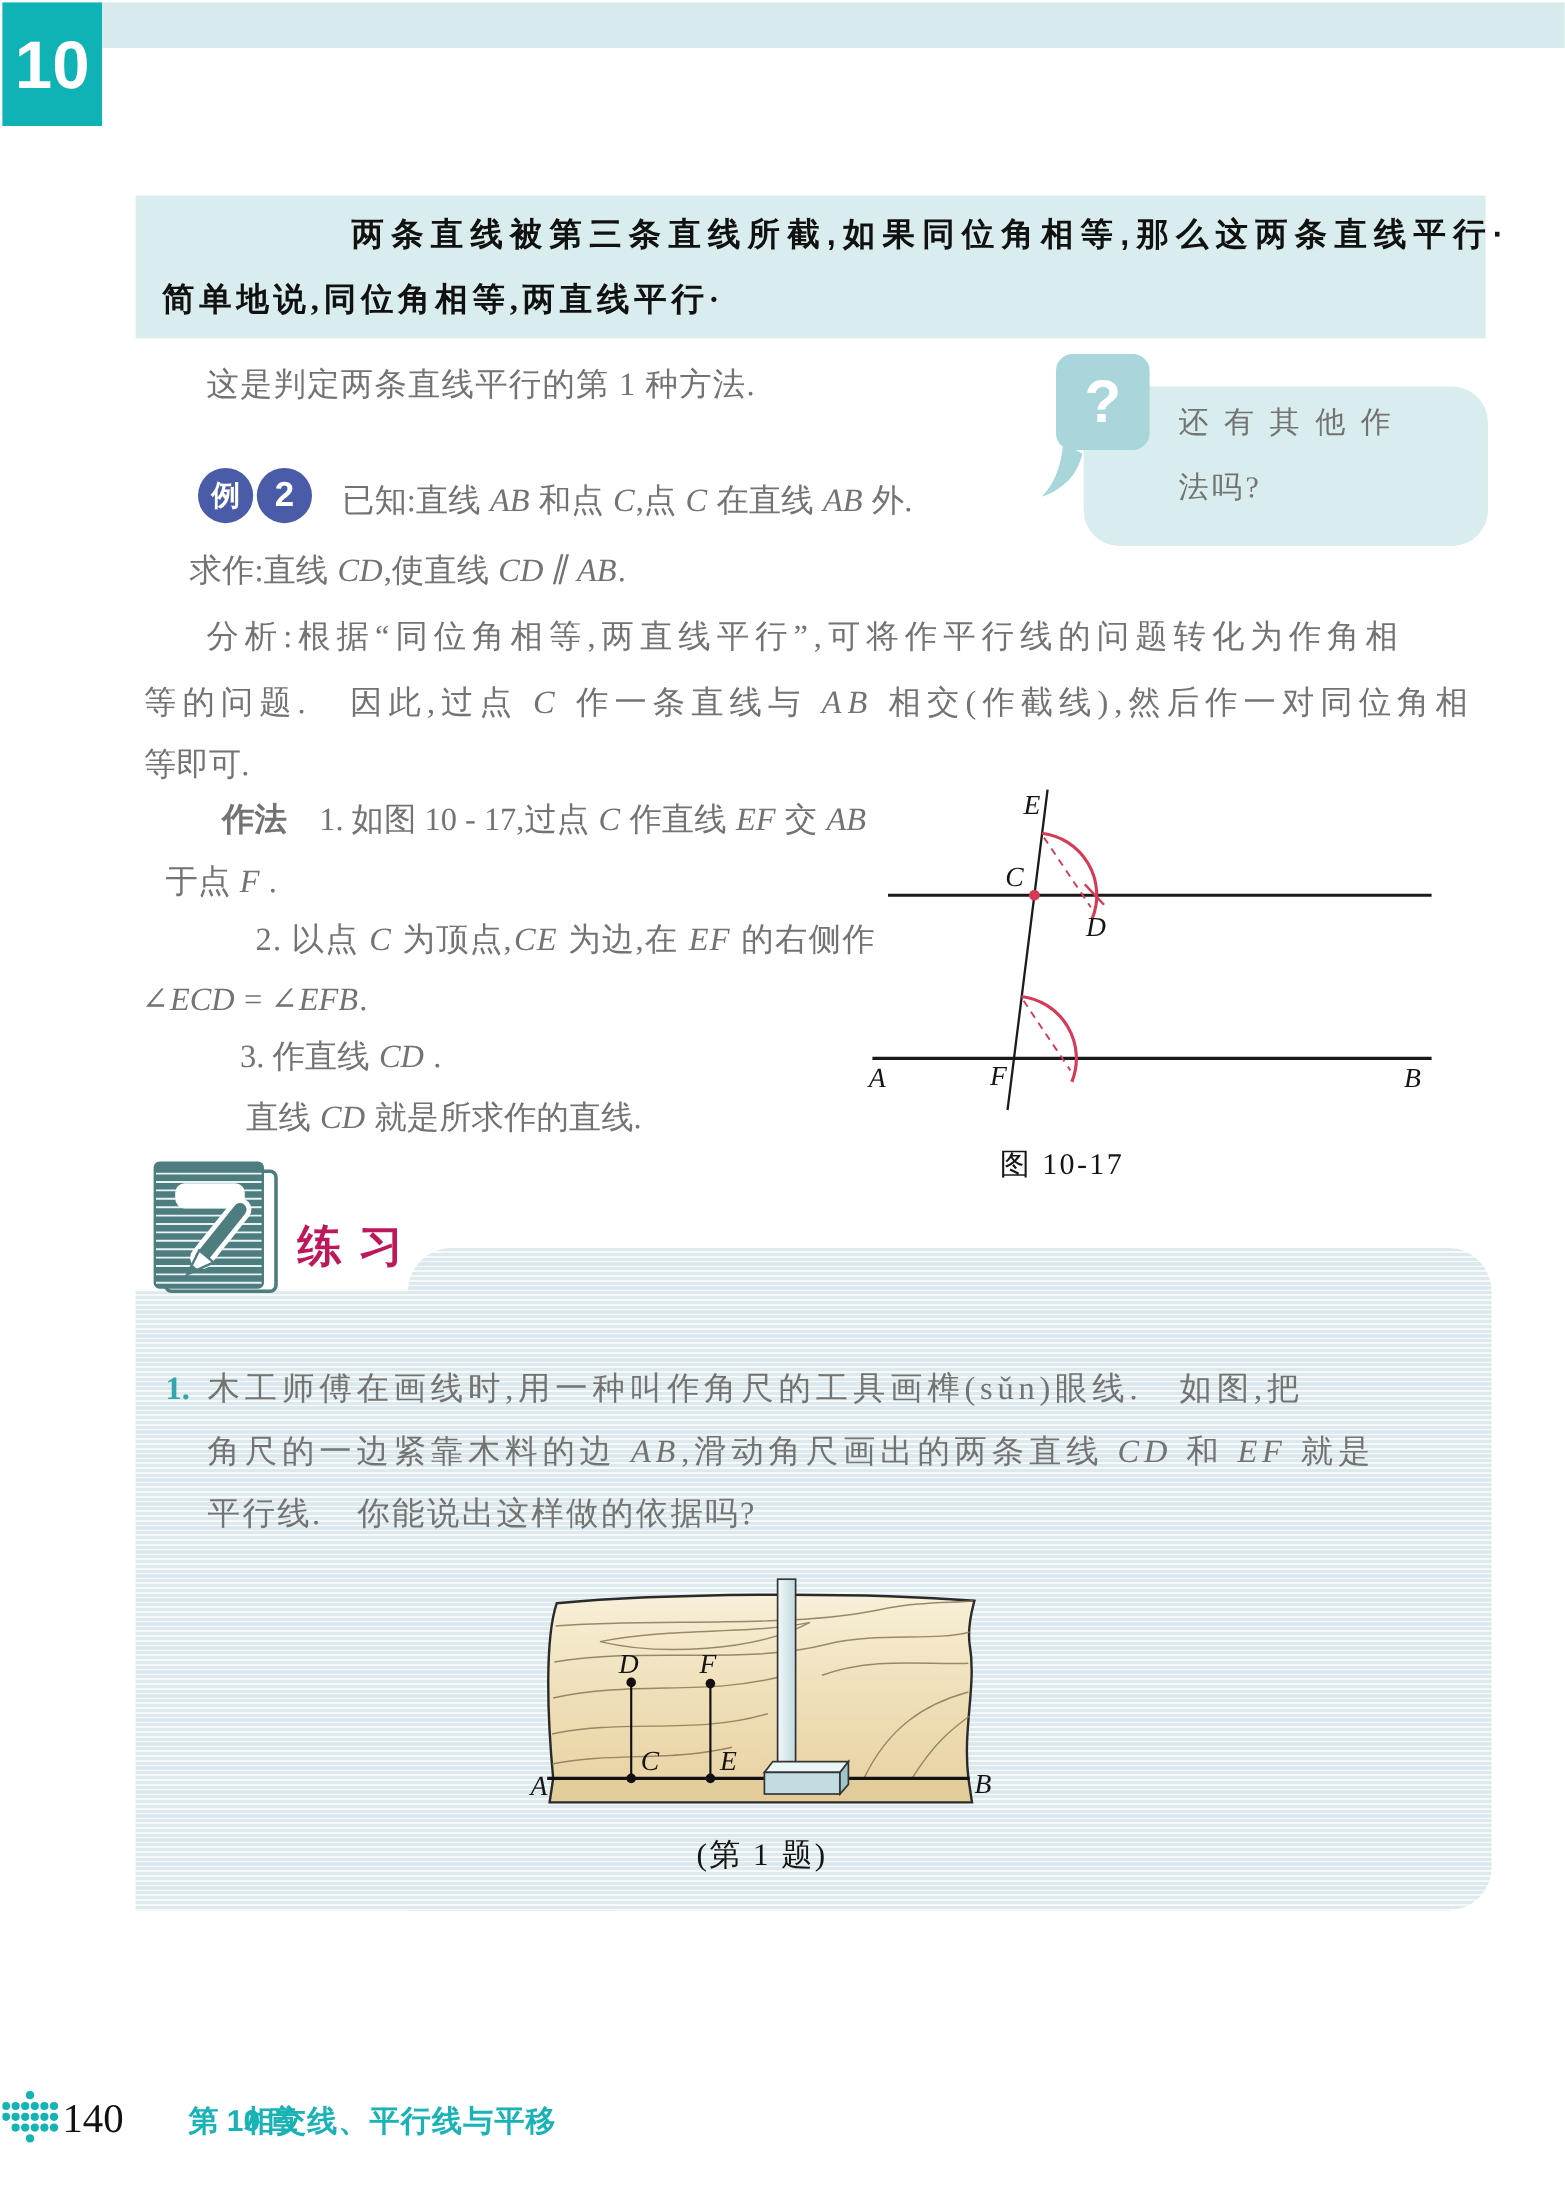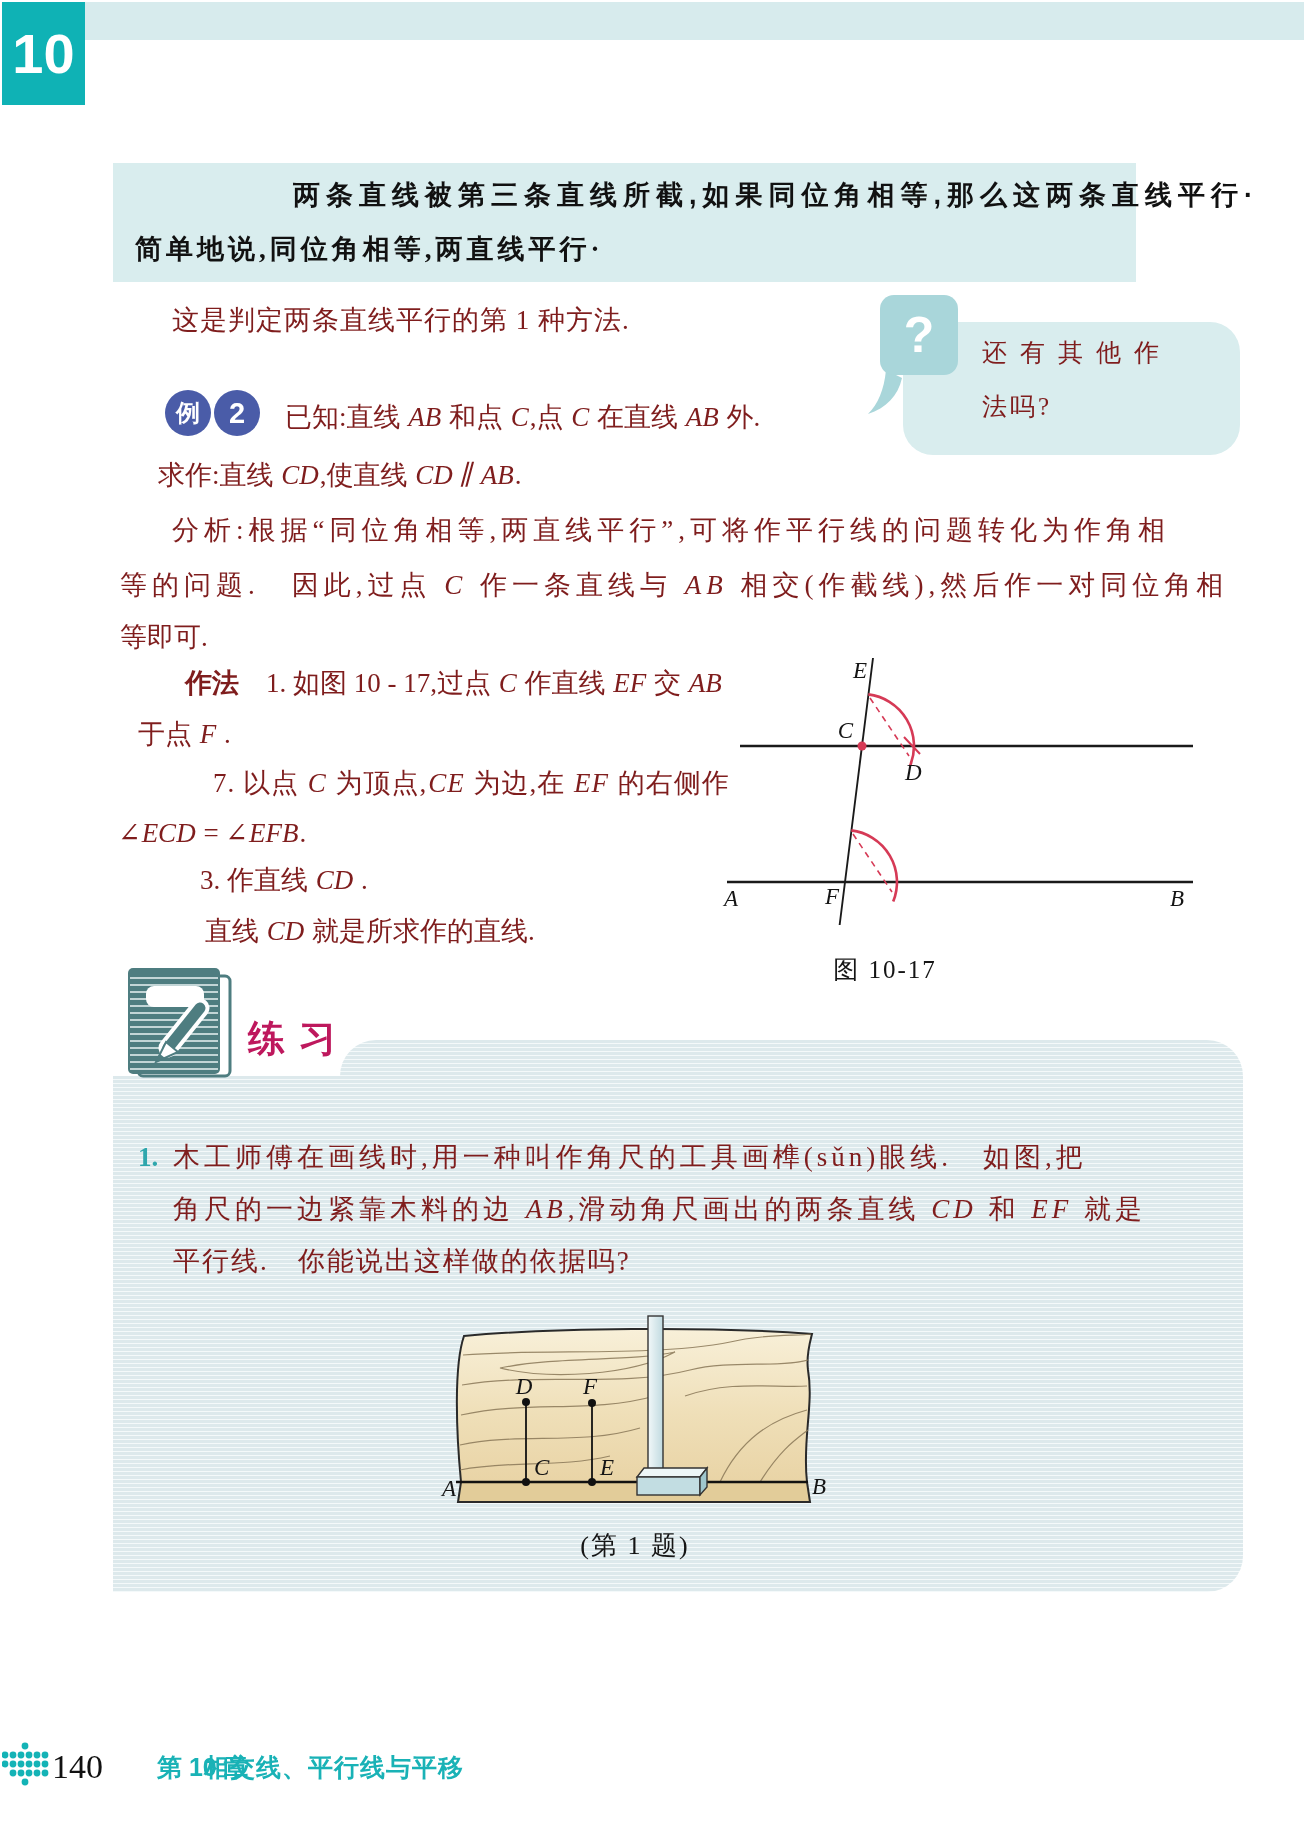--- a/index.html
+++ b/index.html
@@ -5,27 +5,27 @@
   html,body{margin:0;padding:0;}
   body{width:1304px;height:1842px;position:relative;background:#ffffff;overflow:hidden;
        font-family:"Liberation Serif","DejaVu Serif",serif;color:#141414;}
   .abs{position:absolute;}
   
   .top-band{left:85px;top:2px;width:1219px;height:38px;background:#d7ebed;}
   .chapter-tab{left:2px;top:2px;width:83px;height:103px;background:#0fb2b5;
      display:flex;align-items:center;justify-content:center;}
   .chapter-tab span{color:#fff;font:bold 56px "Liberation Sans","DejaVu Sans",sans-serif;text-align:center;}
   
-  .theorem-box{left:113px;top:163px;width:1023px;height:119px;background:#d9edee;}
+  .theorem-box{left:113px;top:163px;width:1125px;height:119px;background:#d9edee;}
   .theorem-line{position:absolute;white-space:pre;
      font:bold 27px "Liberation Sans","DejaVu Sans",sans-serif;color:#111;}
   .tl1{left:180px;top:14px;letter-spacing:6px;}
   .tl2{left:22px;top:68px;letter-spacing:4px;font-family:Liberation Serif, serif;}
   
-  .tline{position:absolute;white-space:pre;font-size:27px;line-height:34px;color:#7f1d1d;}
+  .tline{position:absolute;white-space:pre;font-size:27px;line-height:34px;color:#737373;}
   .run{font-family:inherit;}
   .ri{font-style:italic;font-family:"Liberation Serif","DejaVu Serif",serif;padding:0 1px;}
   .rb{font-family:"Liberation Sans","DejaVu Sans",sans-serif;font-weight:bold;}
   .rp{display:inline-block;transform:skewX(-15deg);}
   
   .badge-circle{position:absolute;width:46px;height:46px;border-radius:50%;background:#4a5ca8;
      display:flex;align-items:center;justify-content:center;color:#fff;
      font-family:"Liberation Sans","DejaVu Sans",sans-serif;font-weight:bold;}
   
   .bubble-box{left:903px;top:322px;width:337px;height:133px;background:#d9edee;border-radius:30px;}
@@ -81,21 +81,21 @@
 <div class="tline bubble-t2">法吗?</div>
 
 <div class="tline" style="left:285px;top:400px;"><span class="run">已知:直线 </span><span class="run ri">AB</span><span class="run"> 和点 </span><span class="run ri">C</span><span class="run">,点 </span><span class="run ri">C</span><span class="run"> 在直线 </span><span class="run ri">AB</span><span class="run"> 外.</span></div>
 <div class="tline" style="left:158px;top:458px;"><span class="run">求作:直线 </span><span class="run ri">CD</span><span class="run">,使直线 </span><span class="run ri">CD</span><span class="run"> </span><span class="run rp">∥</span><span class="run"> </span><span class="run ri">AB</span><span class="run">.</span></div>
 <div class="tline" style="left:172px;top:513px;letter-spacing:5px;"><span class="run">分析:根据“同位角相等,两直线平行”,可将作平行线的问题转化为作角相</span></div>
 <div class="tline" style="left:120px;top:568px;letter-spacing:5px;"><span class="run">等的问题.　因此,过点 </span><span class="run ri">C</span><span class="run"> 作一条直线与 </span><span class="run ri">AB</span><span class="run"> 相交(作截线),然后作一对同位角相</span></div>
 <div class="tline" style="left:120px;top:620px;text-align:center;"><span class="run">等即可.</span></div>
 
 <div class="tline" style="left:185px;top:666px;"><span class="run rb">作法</span><span class="run">　1. 如图 10 - 17,过点 </span><span class="run ri">C</span><span class="run"> 作直线 </span><span class="run ri">EF</span><span class="run"> 交 </span><span class="run ri">AB</span></div>
 <div class="tline" style="left:138px;top:717px;"><span class="run">于点 </span><span class="run ri">F</span><span class="run"> .</span></div>
-<div class="tline" style="left:213px;top:766px;letter-spacing:1px;"><span class="run">7. 以点 </span><span class="run ri">C</span><span class="run"> 为顶点,</span><span class="run ri">CE</span><span class="run"> 为边,在 </span><span class="run ri">EF</span><span class="run"> 的右侧作</span></div>
+<div class="tline" style="left:213px;top:766px;letter-spacing:1px;"><span class="run">2. 以点 </span><span class="run ri">C</span><span class="run"> 为顶点,</span><span class="run ri">CE</span><span class="run"> 为边,在 </span><span class="run ri">EF</span><span class="run"> 的右侧作</span></div>
 <div class="tline" style="left:118px;top:816px;"><span class="run">∠</span><span class="run ri">ECD</span><span class="run"> = ∠</span><span class="run ri">EFB</span><span class="run">.</span></div>
 <div class="tline" style="left:200px;top:863px;"><span class="run">3. 作直线 </span><span class="run ri">CD</span><span class="run"> .</span></div>
 <div class="tline" style="left:205px;top:914px;"><span class="run">直线 </span><span class="run ri">CD</span><span class="run"> 就是所求作的直线.</span></div>
 
 <svg class="abs" style="left:700px;top:640px;" width="604" height="350" viewBox="0 0 604 350">
 
   <line x1="40" y1="106" x2="493" y2="106" stroke="#1a1a1a" stroke-width="2.6"></line>
   <line x1="27" y1="242" x2="493" y2="242" stroke="#1a1a1a" stroke-width="2.6"></line>
   <line x1="173" y1="18" x2="139.6" y2="285" stroke="#1a1a1a" stroke-width="1.9"></line>
 

